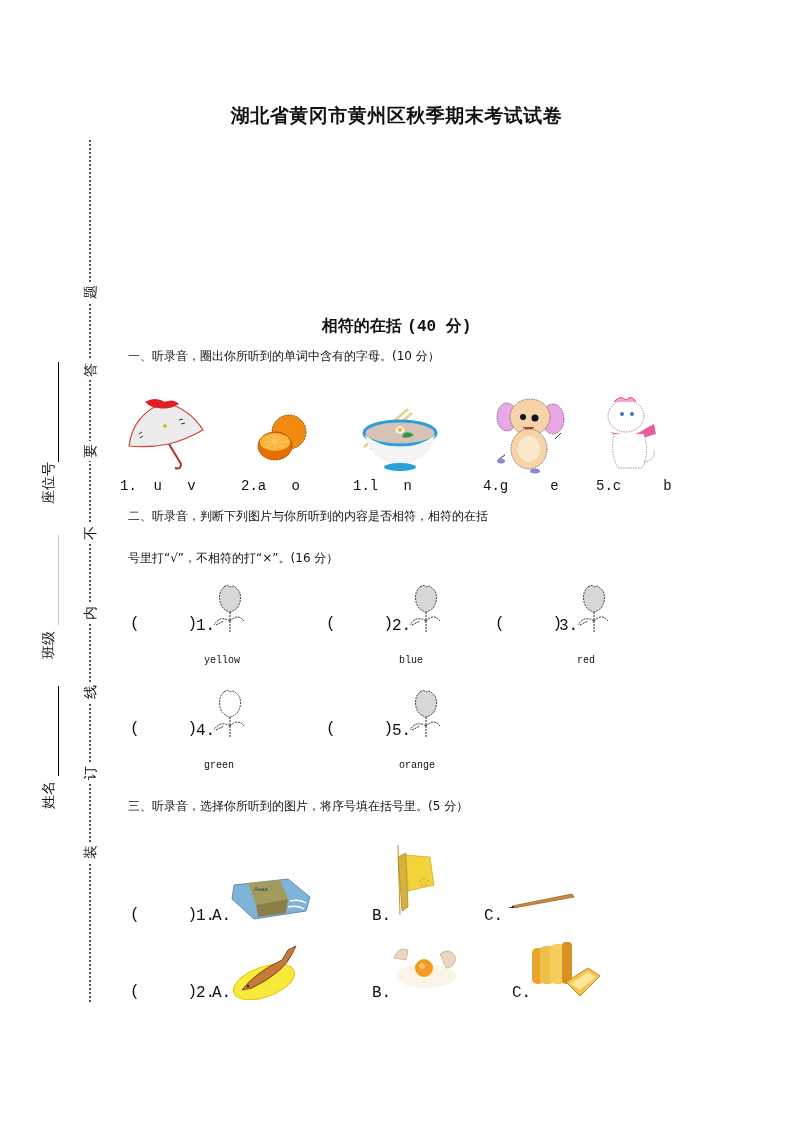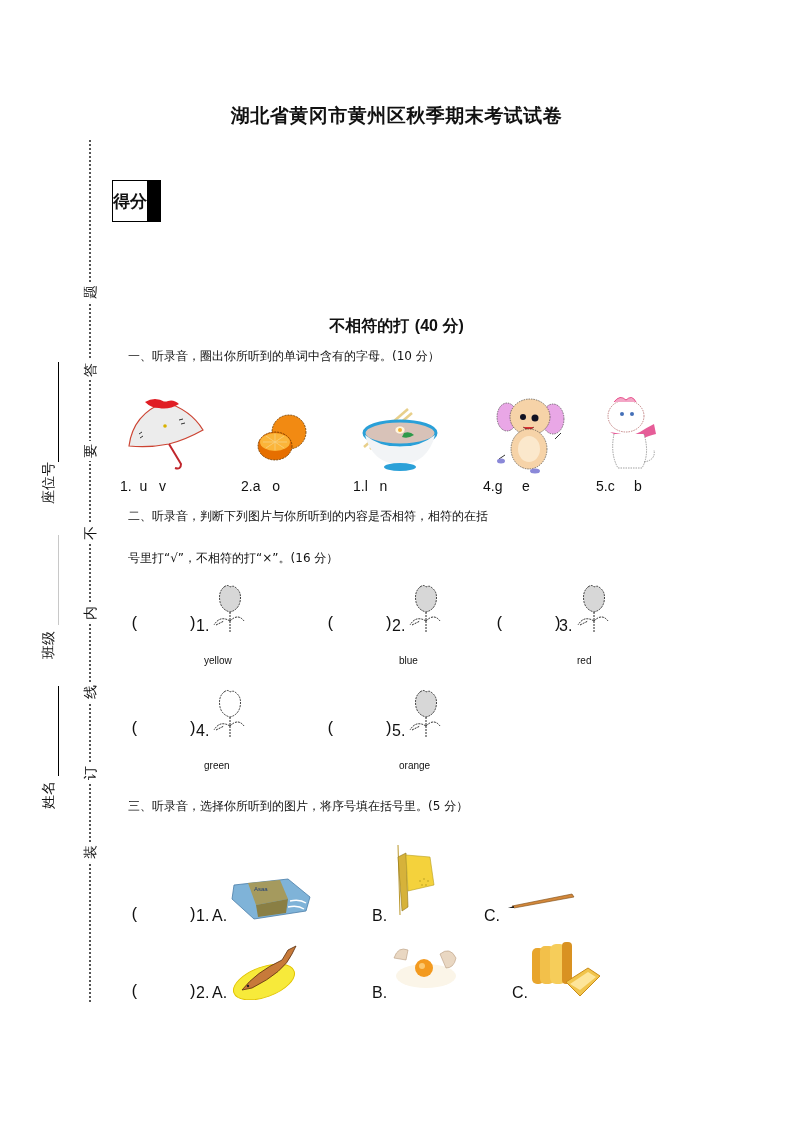--- a/index.html
+++ b/index.html
@@ -1,19 +1,19 @@
 <!DOCTYPE html>
 <html><head>
 <meta charset="utf-8">
 <style>
   html, body { margin: 0; padding: 0; background: #ffffff; }
   body { width: 793px; height: 1122px; position: relative; overflow: hidden;
          font-family: "DejaVu Sans", "Liberation Sans", sans-serif; color: #111; }
   .abs { position: absolute; }
-  .serif { font-family: Liberation Sans, sans-serif; }
+  .serif { font-family: Liberation Mono, monospace; }
   .mono { font-family: "Liberation Mono", "DejaVu Sans Mono", monospace; }
 
   
   .dotline { position: absolute; left: 89px; top: 140px; width: 0; height: 862px;
              border-left: 2px dotted #555; }
   .bind-char { position: absolute; left: 80px; width: 20px; height: 20px; font-size: 14px;
                line-height: 20px; text-align: center; background: #fff;
                transform: rotate(-90deg); }
   .field-label { position: absolute; left: 36px; font-size: 14px; white-space: nowrap;
                  transform: rotate(-90deg); transform-origin: center; }
@@ -53,41 +53,25 @@
 <div class="field-line" style="top:362px;height:100px"></div>
 <div class="field-label" style="left:35px;top:636px">班级</div>
 <div class="field-line gray" style="top:535px;height:90px"></div>
 <div class="field-label" style="left:35px;top:786px">姓名</div>
 <div class="field-line" style="top:686px;height:90px"></div>
 
 <h1 class="title">湖北省黄冈市黄州区秋季期末考试试卷</h1>
 
 <table class="score">
   <tbody>
-  <tr>
-    <td class="hdr">得分</td>
-    <td></td>
-    <td></td>
-    <td></td>
-    <td></td>
-    <td></td>
-    <td></td>
-    <td></td>
-    <td></td>
-    <td></td>
-    <td></td>
-    <td></td>
-    <td></td>
-    <td></td>
-  </tr>
 </tbody>
   </table>
 
 <div class="section-h">
-  <span>不相符的打</span>
+  <span>相符的在括</span>
   <span class="serif" style="font-weight:bold">(40 分)</span>
 </div>
 
 <div class="q-title" style="top:348px">一、听录音，圈出你所听到的单词中含有的字母。(10 分）</div>
 
 <svg class="abs" style="left:125px;top:396px" width="82" height="75" viewBox="0 0 82 75">
   <path d="M4 50 Q8 18 40 6 Q66 14 78 34 Q60 44 44 48 Q24 52 4 50 Z" fill="#ececec" stroke="#c43" stroke-width="1.2"></path>
   <path d="M20 6 Q30 0 40 6 Q48 2 54 8 Q44 14 34 12 Q26 12 20 6Z" fill="#e01e25"></path>
   <circle cx="40" cy="30" r="1.8" fill="#d9b200"></circle>
   <path d="M54 24 l4 -1 M56 28 l4 -1" stroke="#333" stroke-width="1"></path>

